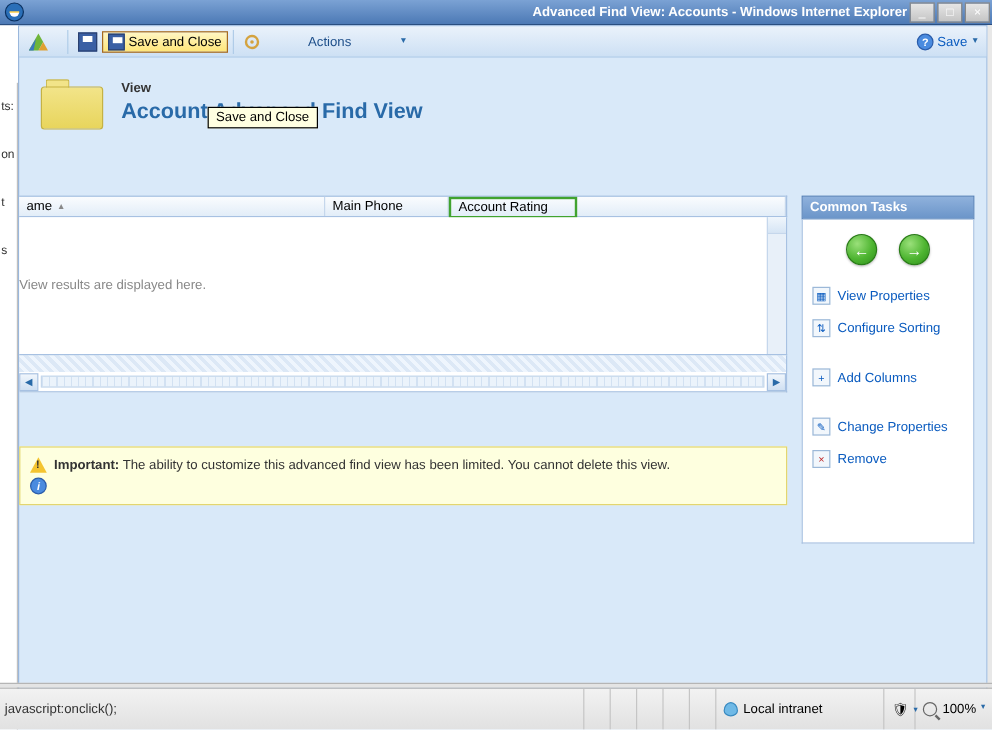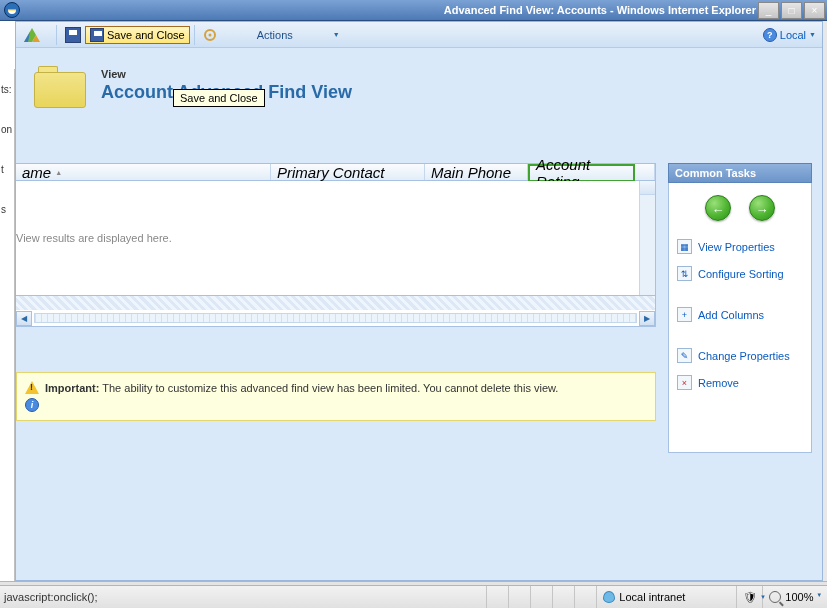--- a/index.html
+++ b/index.html
@@ -47,21 +47,21 @@
 .header-icon { position: absolute; left: 18px; top: 18px; width: 52px; height: 42px; }
 .header-icon .folder-back { position:absolute; width:52px; height:36px; bottom:0; background:linear-gradient(#f2e489,#e8d55c); border:1px solid #c5b244; border-radius:3px; }
 .header-icon .folder-tab { position:absolute; width:20px; height:8px; top:0; left:4px; background:#f2e489; border:1px solid #c5b244; border-bottom:none; border-radius:2px 2px 0 0;}
 .header-label { font-weight: bold; color: #333; font-size: 11px; }
 .header-title { font-weight: bold; color: #296aa8; font-size: 18px; margin-top: 2px; }
 
 
 .content-row { display: flex; padding: 0 10px 10px 0px; gap: 12px; height: 394px; }
 .grid-area { flex: 1; display:flex; flex-direction:column; }
 .grid-header { display: flex; height: 18px; background: linear-gradient(#fafcfe,#e2edf8); border: 1px solid #a7c1e2; border-left:none;}
-.grid-header .col { padding: 2px 6px; border-right: 1px solid #c5d7ec; font-size: 15px; display:flex; align-items:center;font-style:italic;}
+.grid-header .col { padding: 2px 6px; border-right: 1px solid #c5d7ec; font-size: 11px; display:flex; align-items:center;}
 .grid-header .col.sortable:after { content: "▲"; font-size: 7px; margin-left: 4px; color: #888; }
 .col-name { width: 255px; } .col-primary { width: 154px; } .col-phone { width: 103px; } .col-rating { width: 107px; border: 2px solid #41a32f !important; box-sizing: border-box; height: 18px; }
 .col-last { flex: 1; }
 .grid-body { flex: 1; border: 1px solid #a7c1e2; border-top: none; border-left:none; background: #fff; position: relative; display:flex; align-items:center; color: #888; height: 115px; max-height: 115px; }
 .grid-body .vscroll { position:absolute; right:0; top:0; width:16px; height:100%; background:#e8f0f9; border-left:1px solid #c5d7ec; }
 .grid-body .vscroll .up { height:14px; border-bottom:1px solid #c5d7ec; background:linear-gradient(#f0f6fc,#d6e5f5); }
 .grid-footer { height: 17px; display: flex; align-items:center; border: 1px solid #a7c1e2; border-top:none; border-left:none; background:#fff;}
 .grid-footer .harrow { width: 16px; height: 15px; background: linear-gradient(#f0f6fc,#d0e0f2); border: 1px solid #a7c1e2; display:flex; align-items:center; justify-content:center; font-size:8px; color:#296aa8; cursor:pointer; }
 .grid-footer .ruler { flex:1; margin: 0 2px; height: 10px; background: repeating-linear-gradient(90deg, #d2e1f2 0 1px, transparent 1px 6px); border: 1px solid #c5d7ec; background-color: #ebf3fb;}
 .hatch-row { height: 14px; background: repeating-linear-gradient(45deg,#dce8f6 0 3px,#eef5fd 3px 6px); border-right:1px solid #a7c1e2; }
@@ -79,21 +79,21 @@
 .right-panel .panel-body { background: #fff; border: 1px solid #a7c1e2; border-top:none; padding: 8px 6px; height: 270px;}
 .nav-buttons { display: flex; gap: 18px; justify-content: center; padding: 4px 0 12px; }
 .nav-btn { width: 26px; height: 26px; border-radius: 50%; background: radial-gradient(circle at 35% 30%, #9ae07a, #4eb531 55%, #2d8f1a); border: 1px solid #2a7c18; display:flex; align-items:center; justify-content:center; color:#fff; font-size:13px; cursor:pointer; box-shadow: 0 1px 2px rgba(0,0,0,.3);}
 .task-item { display: flex; align-items: center; gap: 6px; padding: 6px 2px; color: #0a5bbf; cursor: pointer; font-size: 11px; }
 .task-item.group-gap { margin-top: 14px; }
 .task-icon { width: 15px; height: 15px; display:flex; align-items:center; justify-content:center; border:1px solid #9cb8d8; background:#f2f7fc; font-size:9px;}
 
 
 .statusbar-zone { position:absolute; bottom:0; left:0; right:0; }
 .progress-strip { height: 4px; background: #e4e4e4; border-top: 1px solid #b5b5b5;}
-.statusbar { height: 23px; background: linear-gradient(#f2f2f2,#e1e1e1); border-top: 1px solid #b5b5b5; display: flex; align-items: center; }
+.statusbar { height: 35px; background: linear-gradient(#f2f2f2,#e1e1e1); border-top: 1px solid #b5b5b5; display: flex; align-items: center; }
 .status-cell { padding: 0 6px; height: 100%; display:flex; align-items:center; border-right: 1px solid #c5c5c5; gap:4px; }
 .status-addr { flex: 1; padding: 0 4px; color:#333; }
 .status-seg { width: 22px; border-right: 1px solid #c5c5c5; height:100%; }
 .zone-icon { width:12px; height:12px; background:#6fb9e6; border-radius:50% 50% 50% 50% / 60% 60% 40% 40%; border:1px solid #3a8ac0; }
 .zoom-box { display:flex; align-items:flex-start; gap:4px; padding: 0 6px; }
 .zoom-icon { width:12px; height:12px; border:1.5px solid #666; border-radius:50%; position:relative; }
 .zoom-icon:after { content:""; position:absolute; width:5px; height:1.5px; background:#666; bottom:-2px; right:-4px; transform:rotate(45deg);}
 </style>
 </head>
 <body>
@@ -144,41 +144,40 @@
         <svg class="gear" viewBox="0 0 14 14">
             <circle cx="7" cy="7" r="5" fill="none" stroke="#d4a340" stroke-width="2"></circle>
             <circle cx="7" cy="7" r="1.5" fill="#d4a340"></circle>
           </svg>
         <span>Actions</span>
         <span class="dropdown-arrow">▼</span>
       </div>
       <div class="toolbar-spacer"></div>
       <div class="help">
         <span class="help-icon">?</span>
-        <span>Local</span>
+        <span>Save</span>
         <span class="dropdown-arrow">▼</span>
       </div>
     </div>
 
     <div class="tooltip">Save and Close</div>
 
     <div class="header-area">
       <div class="header-icon">
         <div class="folder-tab"></div>
         <div class="folder-back"></div>
       </div>
       <div class="header-label">View</div>
       <div class="header-title">Account Advanced Find View</div>
     </div>
 
     <div class="content-row">
       <div class="grid-area">
         <div class="grid-header">
           <div class="col col-name sortable">ame</div>
-          <div class="col col-primary">Primary Contact</div>
           <div class="col col-phone">Main Phone</div>
           <div class="col col-rating">Account Rating</div>
           <div class="col col-last"></div>
         </div>
         <div class="grid-body">
           <span>View results are displayed here.</span>
           <div class="vscroll">
               <div class="up"></div>
             </div>
         </div>

